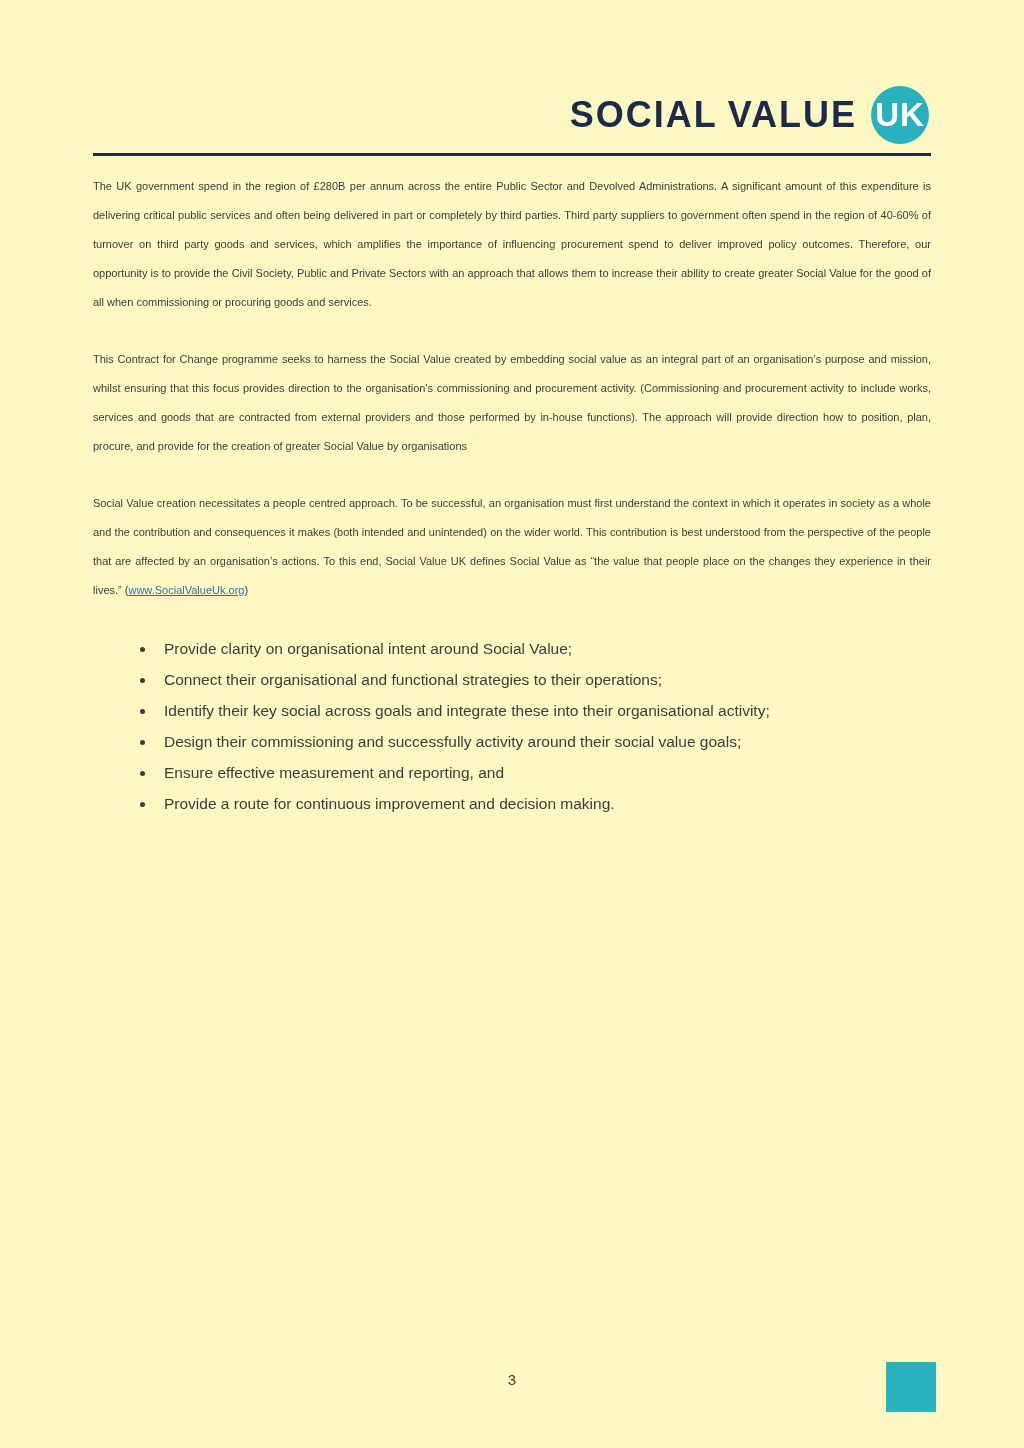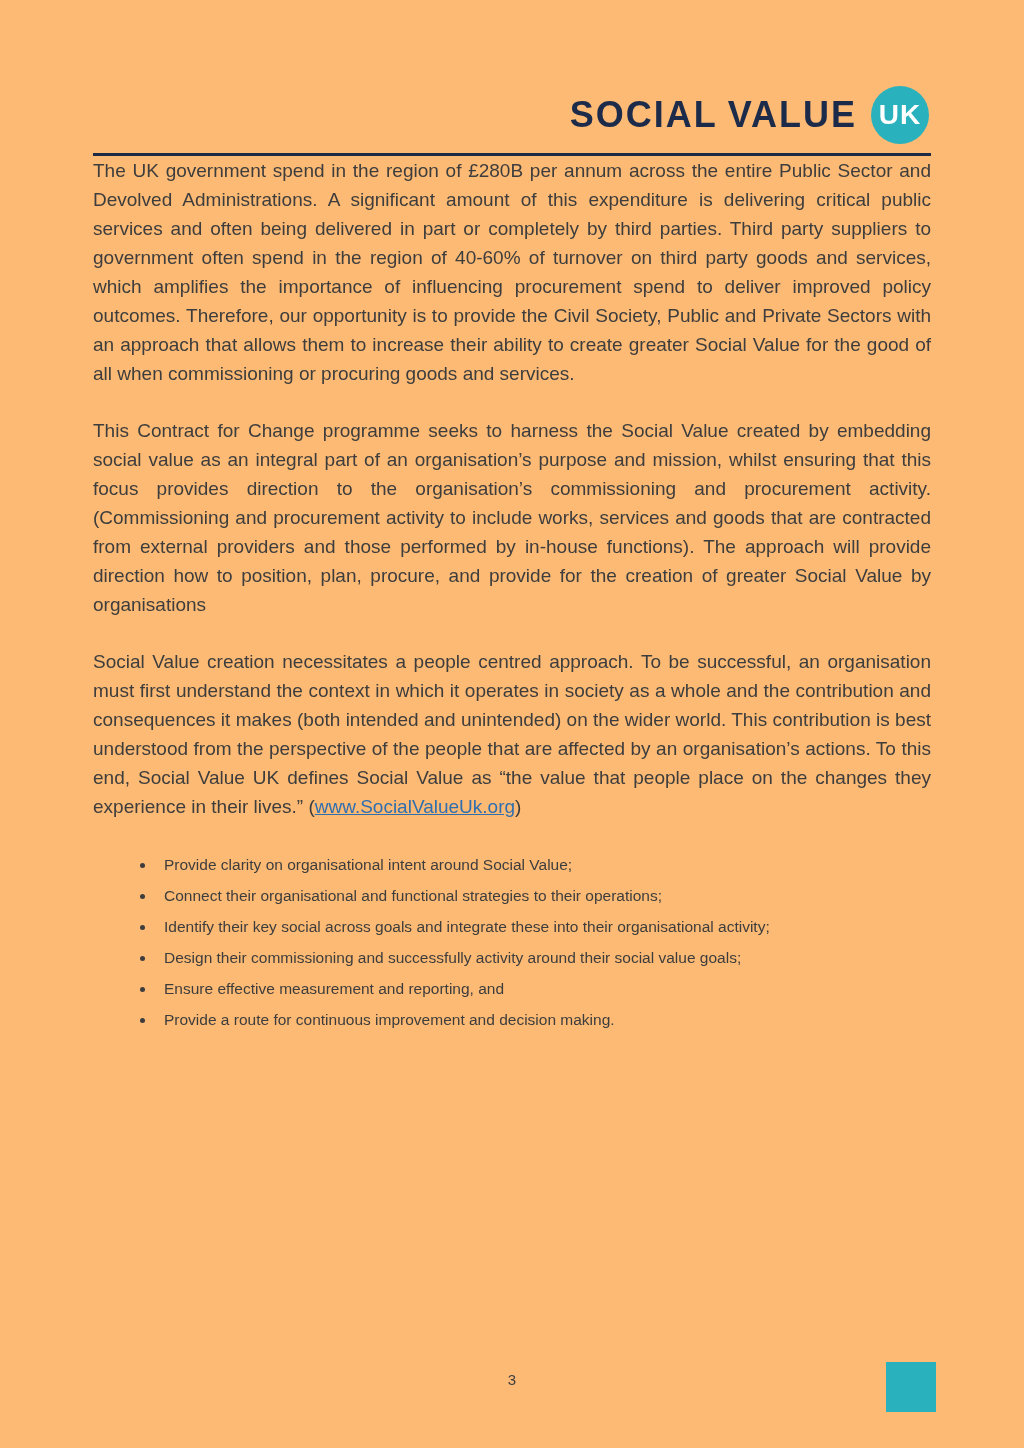--- a/index.html
+++ b/index.html
@@ -3,21 +3,21 @@
 <meta charset="utf-8">
 <style>
   * { box-sizing: border-box; }
   html, body { margin: 0; padding: 0; background: #e8e8e8; }
   body { font-family: "Liberation Sans", sans-serif; }
   .page {
     position: relative;
     width: 1024px;
     height: 1448px;
     margin: 0 auto;
-    background: #fdba74;
+    background: #fef9c3;
     overflow: hidden;
   }
   .content { padding: 0 93px; }
 
   
   .header { padding-top: 86px; }
   .logo-row {
     display: flex;
     justify-content: flex-end;
     align-items: center;
@@ -33,21 +33,21 @@
   }
   .logo-word { margin-left: 10px; }
   .logo-word:first-child { margin-left: 0; }
   .logo-circle {
     width: 58px; height: 58px;
     border-radius: 50%;
     background: #29b2bd;
     color: #ffffff;
     display: flex; align-items: center; justify-content: center;
     font-weight: bold;
-    font-size: 28px;
+    font-size: 33px;
     letter-spacing: 1px;
     flex: 0 0 auto;
   }
   .rule {
     height: 3px;
     background: #1f2a44;
     margin-top: 9px;
   }
 
   
@@ -55,22 +55,22 @@
     margin: 24px 0 42px 0;
     font-size: 34px;
     font-weight: 400;
     color: #4b4b4b;
     line-height: 1.2;
   }
   .title-num { display: inline-block; width: 93px; }
 
   
   .body-text p {
-    margin: 0 0 28px 0;
-    font-size: 19px;
+    margin: 16px 0 28px 0;
+    font-size: 11px;
     line-height: 29px;
     color: #3d3d3d;
     text-align: justify;
   }
   .body-text p:last-child { margin-bottom: 0; }
   a.doc-link {
     color: #2f6fb0;
     text-decoration: underline;
     cursor: pointer;
   }

